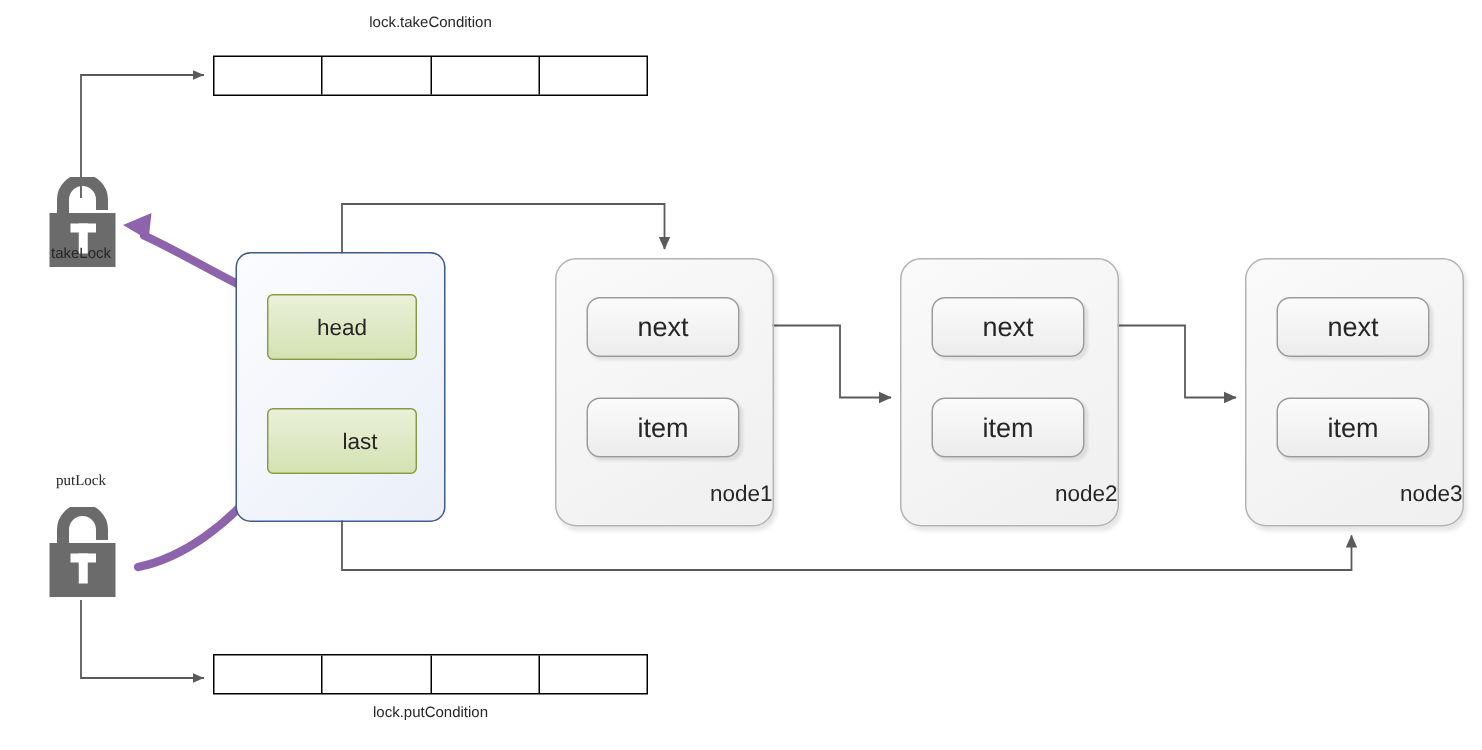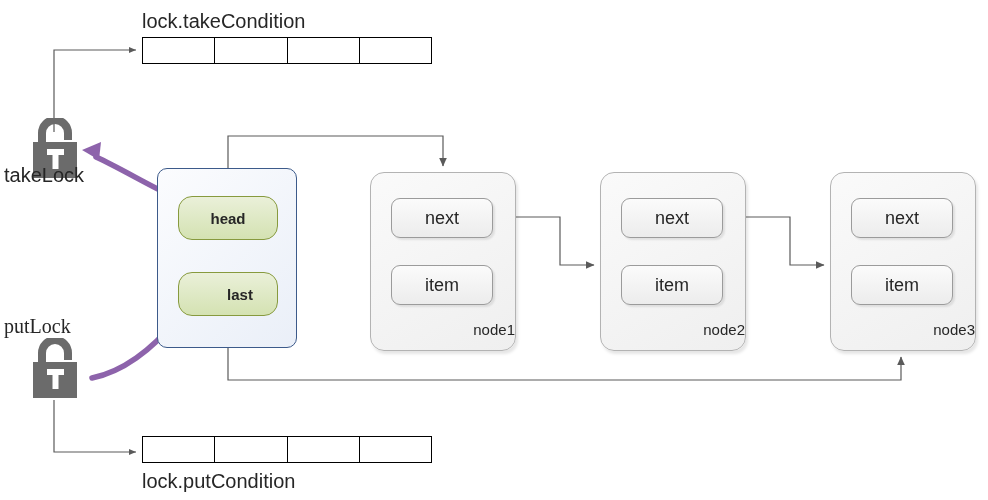--- a/index.html
+++ b/index.html
@@ -6,43 +6,43 @@
   body{
     width:988px;height:500px;position:relative;overflow:hidden;
     font-family:"Liberation Sans","DejaVu Sans",sans-serif;
     color:#1f1f1f;
   }
   #canvas{position:absolute;left:0;top:0;width:988px;height:500px;}
   svg.layer{position:absolute;left:0;top:0;width:988px;height:500px;pointer-events:none;}
 
   
   .caption{
-    position:absolute;font-size:20px;line-height:1;color:#262626;
-    white-space:nowrap;
+    position:absolute;font-size:10px;line-height:1;color:#262626;
+    white-space:nowrap;text-align:center;
   }
 
   
   .queue{position:absolute;display:flex;border:1px solid #000;background:#fff;box-sizing:border-box;}
   .queue .cell{flex:1 1 0;border-right:1px solid #000;box-sizing:border-box;}
   .queue .cell:last-child{border-right:none;}
 
   
   .lockbox{
     position:absolute;box-sizing:border-box;
     border:1px solid #3c5a8a;border-radius:10px;
     background:linear-gradient(135deg,#fbfcfe 0%,#eaeff8 100%);
   }
 
   
   .greenbox{
     position:absolute;box-sizing:border-box;
-    border:1px solid #879a3e;border-radius:14px;
+    border:1px solid #879a3e;border-radius:4px;
     background:linear-gradient(180deg,#eaf0d9 0%,#d4e2b2 100%);
     display:flex;align-items:center;justify-content:center;
-    font-size:15px;color:#262626;font-weight:bold;
+    font-size:15px;color:#262626;
   }
 
   
   .nodebox{
     position:absolute;box-sizing:border-box;
     border:1px solid #b3b3b3;border-radius:14px;
     background:linear-gradient(150deg,#fafafa 0%,#efefef 100%);
     box-shadow:2px 3px 3px rgba(0,0,0,.10);
   }
   .nodelabel{

